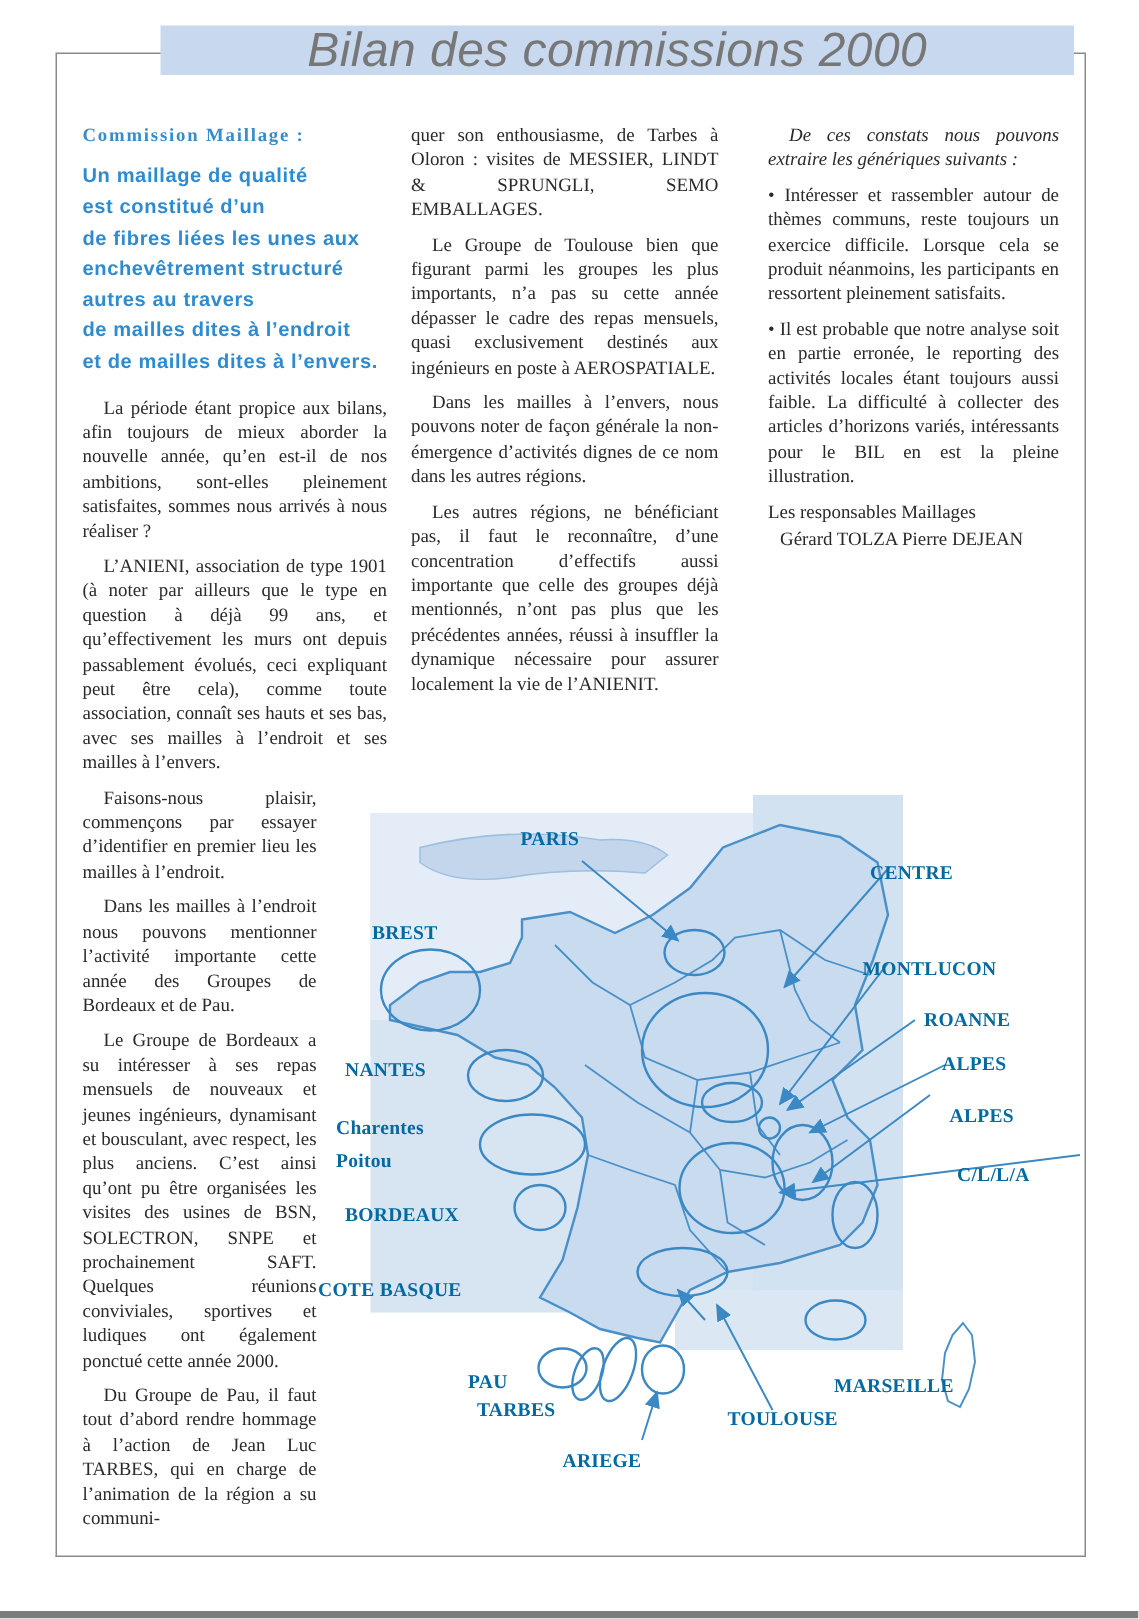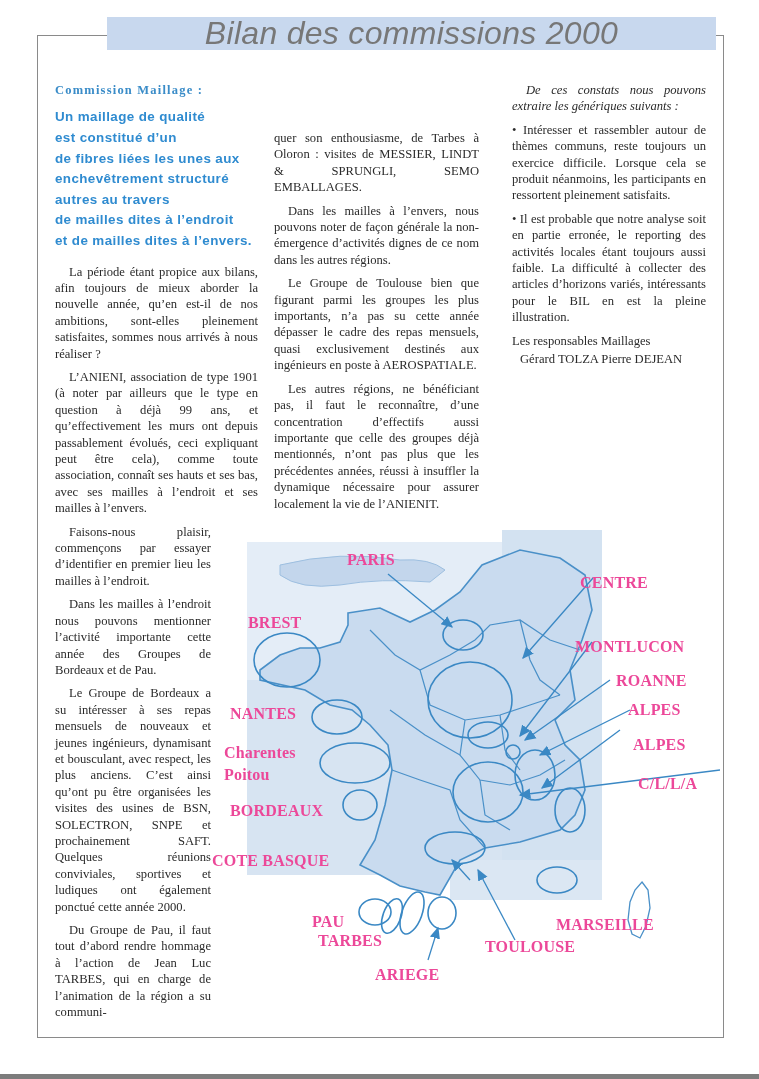--- a/index.html
+++ b/index.html
@@ -12,38 +12,38 @@
   .title-box { position: absolute; left: 107px; top: 17px; width: 609px; height: 33px;
                background: #c8d8ee; text-align: center; }
   .title-box h1 { margin: 0; font-family: "Liberation Sans", sans-serif; font-style: italic;
                   font-weight: normal; font-size: 32px; line-height: 33px; color: #777777; letter-spacing: 0.3px; }
   .bottom-bar { position: absolute; left: 0; top: 1074px; width: 759px; height: 5px; background: #7c7c7c; }
 
   .col { position: absolute; font-size: 12.6px; line-height: 16.4px; text-align: justify; }
   .col p { margin: 0 0 7px 0; text-indent: 14px; }
   .col1 { left: 55px; top: 82px; width: 203px; }
   .col1 .narrow { width: 156px; }
-  .col2 { left: 274px; top: 82px; width: 205px; margin-top: 48px; }
+  .col2 { left: 274px; top: 82px; width: 205px; }
   .col3 { left: 512px; top: 82px; width: 194px; }
 
   .section-heading { font-family: "Liberation Serif", serif; font-weight: bold; color: #3a8cc8;
                      font-size: 12.5px; letter-spacing: 1.2px; margin: 0 0 9px 0; }
   .lead { font-family: "Liberation Sans", sans-serif; font-weight: bold;
           color: #2f8bd0; font-size: 13.4px; line-height: 20.6px; margin: 0 0 12px 0; letter-spacing: 0.4px; }
   .lead div { white-space: nowrap; }
   .intro-italic { font-style: italic; text-indent: 14px; margin: 0 0 4px 0; }
   .bullet { text-indent: 0 !important; padding-left: 0; margin-left: 0; }
   .sign-label { text-indent: 0 !important; margin: 0 0 2px 0 !important; }
   .signature { text-indent: 8px !important; margin: 0 !important; }
 
   
   .map { position: absolute; left: 220px; top: 530px; width: 500px; height: 480px; }
   .map svg { position: absolute; left: 0; top: 0; }
   .map-label { position: absolute; font-family: "Liberation Serif", serif; font-weight: bold;
-               color: #ec4899; font-size: 16px; letter-spacing: 0.2px; white-space: nowrap; }
+               color: #0369a1; font-size: 13px; letter-spacing: 0.2px; white-space: nowrap; }
 </style>
 </head>
 <body>
 
 <div class="frame"></div>
 <div class="frame-top-left"></div>
 <div class="frame-top-right"></div>
 <div class="title-box">
   <h1>Bilan des commissions 2000</h1>
 </div>
@@ -64,22 +64,22 @@
   <div class="narrow">
     <p>Faisons-nous plaisir, commençons par essayer d’identifier en premier lieu les mailles à l’endroit.</p>
     <p>Dans les mailles à l’endroit nous pouvons mentionner l’activité importante cette année des Groupes de Bordeaux et de Pau.</p>
     <p>Le Groupe de Bordeaux a su intéresser à ses repas mensuels de nouveaux et jeunes ingénieurs, dynamisant et bousculant, avec respect, les plus anciens. C’est ainsi qu’ont pu être organisées les visites des usines de BSN, SOLECTRON, SNPE et prochainement SAFT. Quelques réunions conviviales, sportives et ludiques ont également ponctué cette année 2000.</p>
     <p>Du Groupe de Pau, il faut tout d’abord rendre hommage à l’action de Jean Luc TARBES, qui en charge de l’animation de la région a su communi-</p>
   </div>
 </div>
 
 <div class="col col2">
   <p style="text-indent:0">quer son enthousiasme, de Tarbes à Oloron : visites de MESSIER, LINDT &amp; SPRUNGLI, SEMO EMBALLAGES.</p>
+  <p>Le Groupe de Toulouse bien que figurant parmi les groupes les plus importants, n’a pas su cette année dépasser le cadre des repas mensuels, quasi exclusivement destinés aux ingénieurs en poste à AEROSPATIALE.</p>
   <p>Dans les mailles à l’envers, nous pouvons noter de façon générale la non-émergence d’activités dignes de ce nom dans les autres régions.</p>
-  <p>Le Groupe de Toulouse bien que figurant parmi les groupes les plus importants, n’a pas su cette année dépasser le cadre des repas mensuels, quasi exclusivement destinés aux ingénieurs en poste à AEROSPATIALE.</p>
   <p>Les autres régions, ne bénéficiant pas, il faut le reconnaître, d’une concentration d’effectifs aussi importante que celle des groupes déjà mentionnés, n’ont pas plus que les précédentes années, réussi à insuffler la dynamique nécessaire pour assurer localement la vie de l’ANIENIT.</p>
 </div>
 
 <div class="col col3">
   <p class="intro-italic">De ces constats nous pouvons extraire les génériques suivants :</p>
   <p class="bullet">• Intéresser et rassembler autour de thèmes communs, reste toujours un exercice difficile. Lorsque cela se produit néanmoins, les participants en ressortent pleinement satisfaits.</p>
   <p class="bullet">• Il est probable que notre analyse soit en partie erronée, le reporting des activités locales étant toujours aussi faible. La difficulté à collecter des articles d’horizons variés, intéressants pour le BIL en est la pleine illustration.</p>
   <p class="sign-label">Les responsables Maillages</p>
   <p class="signature">Gérard TOLZA   Pierre DEJEAN</p>
 </div>

